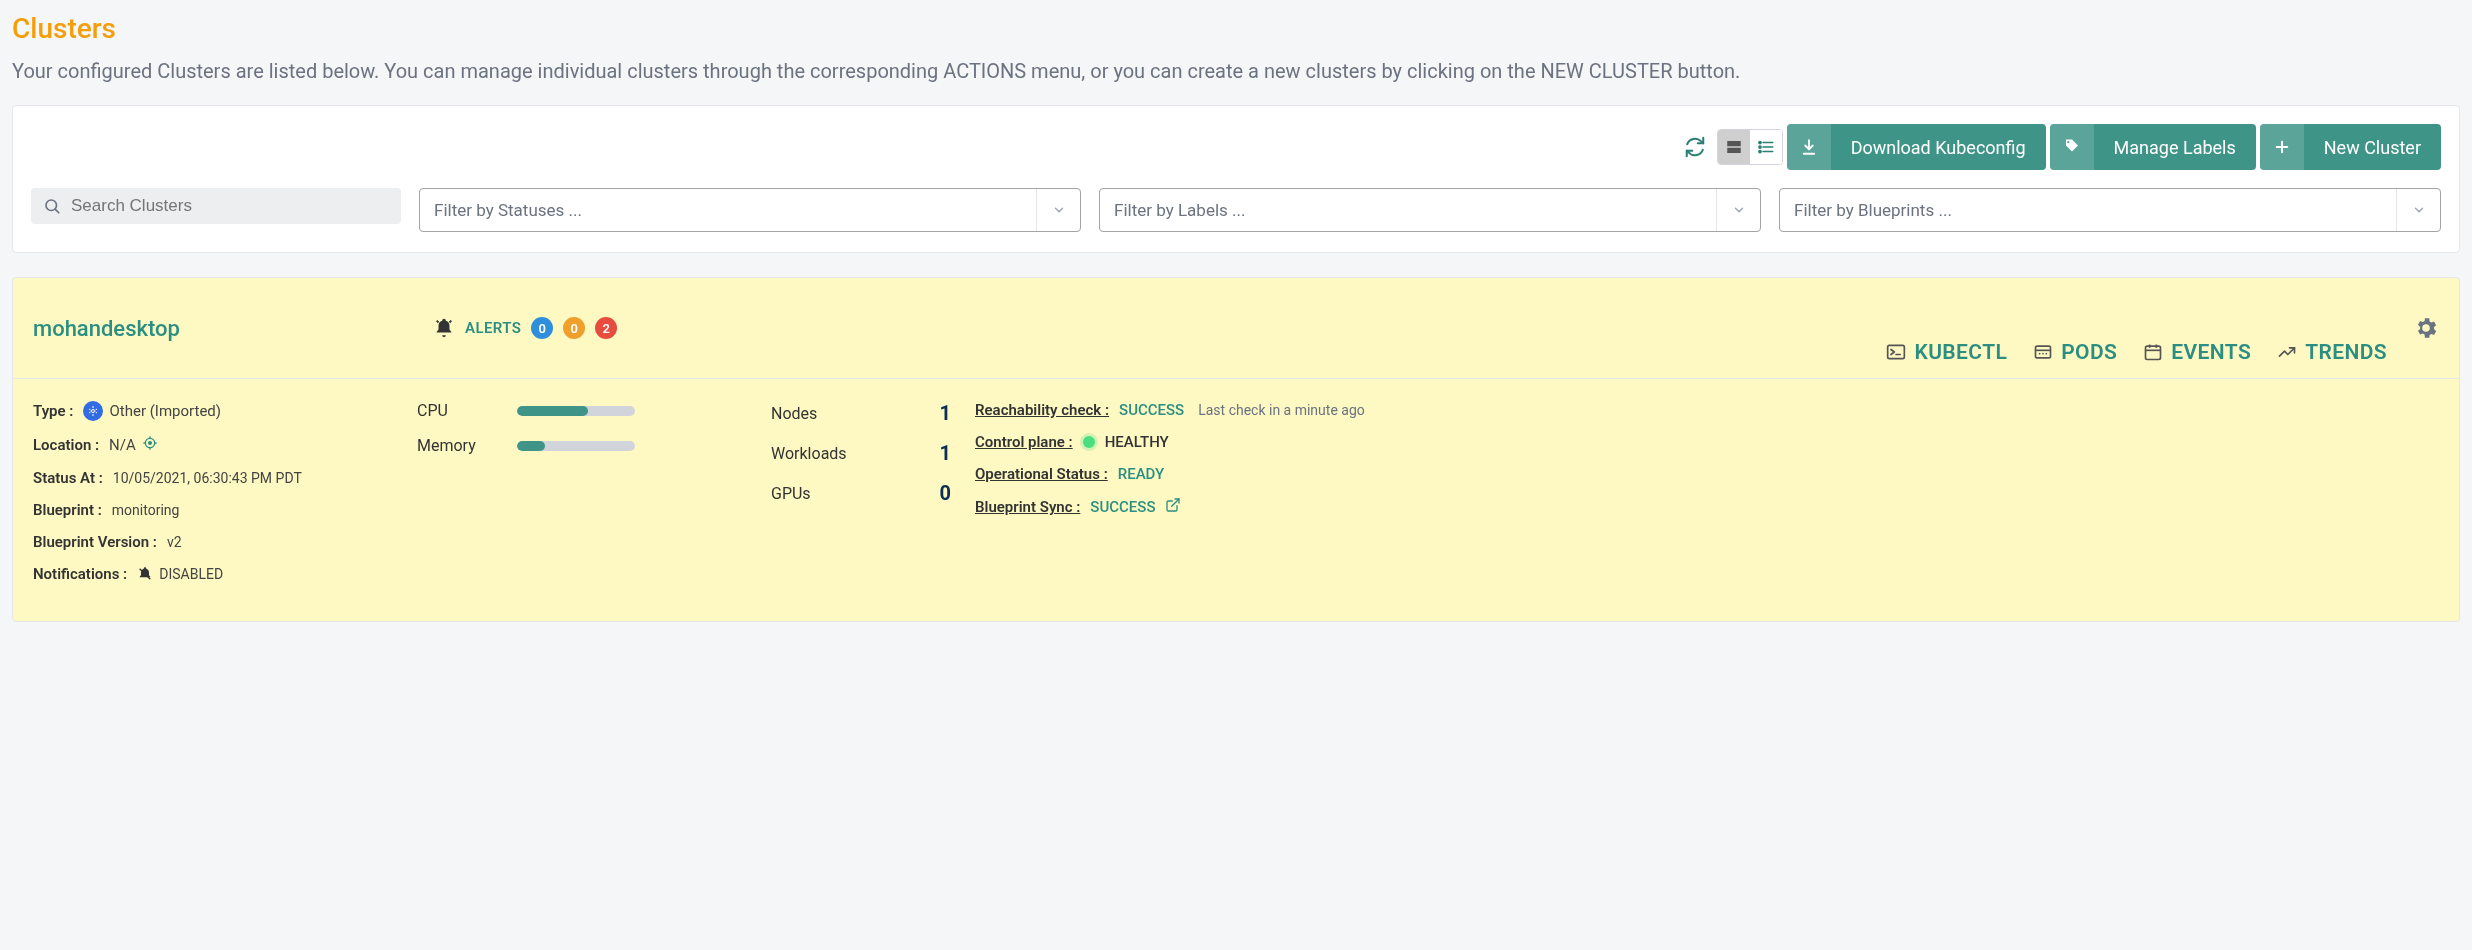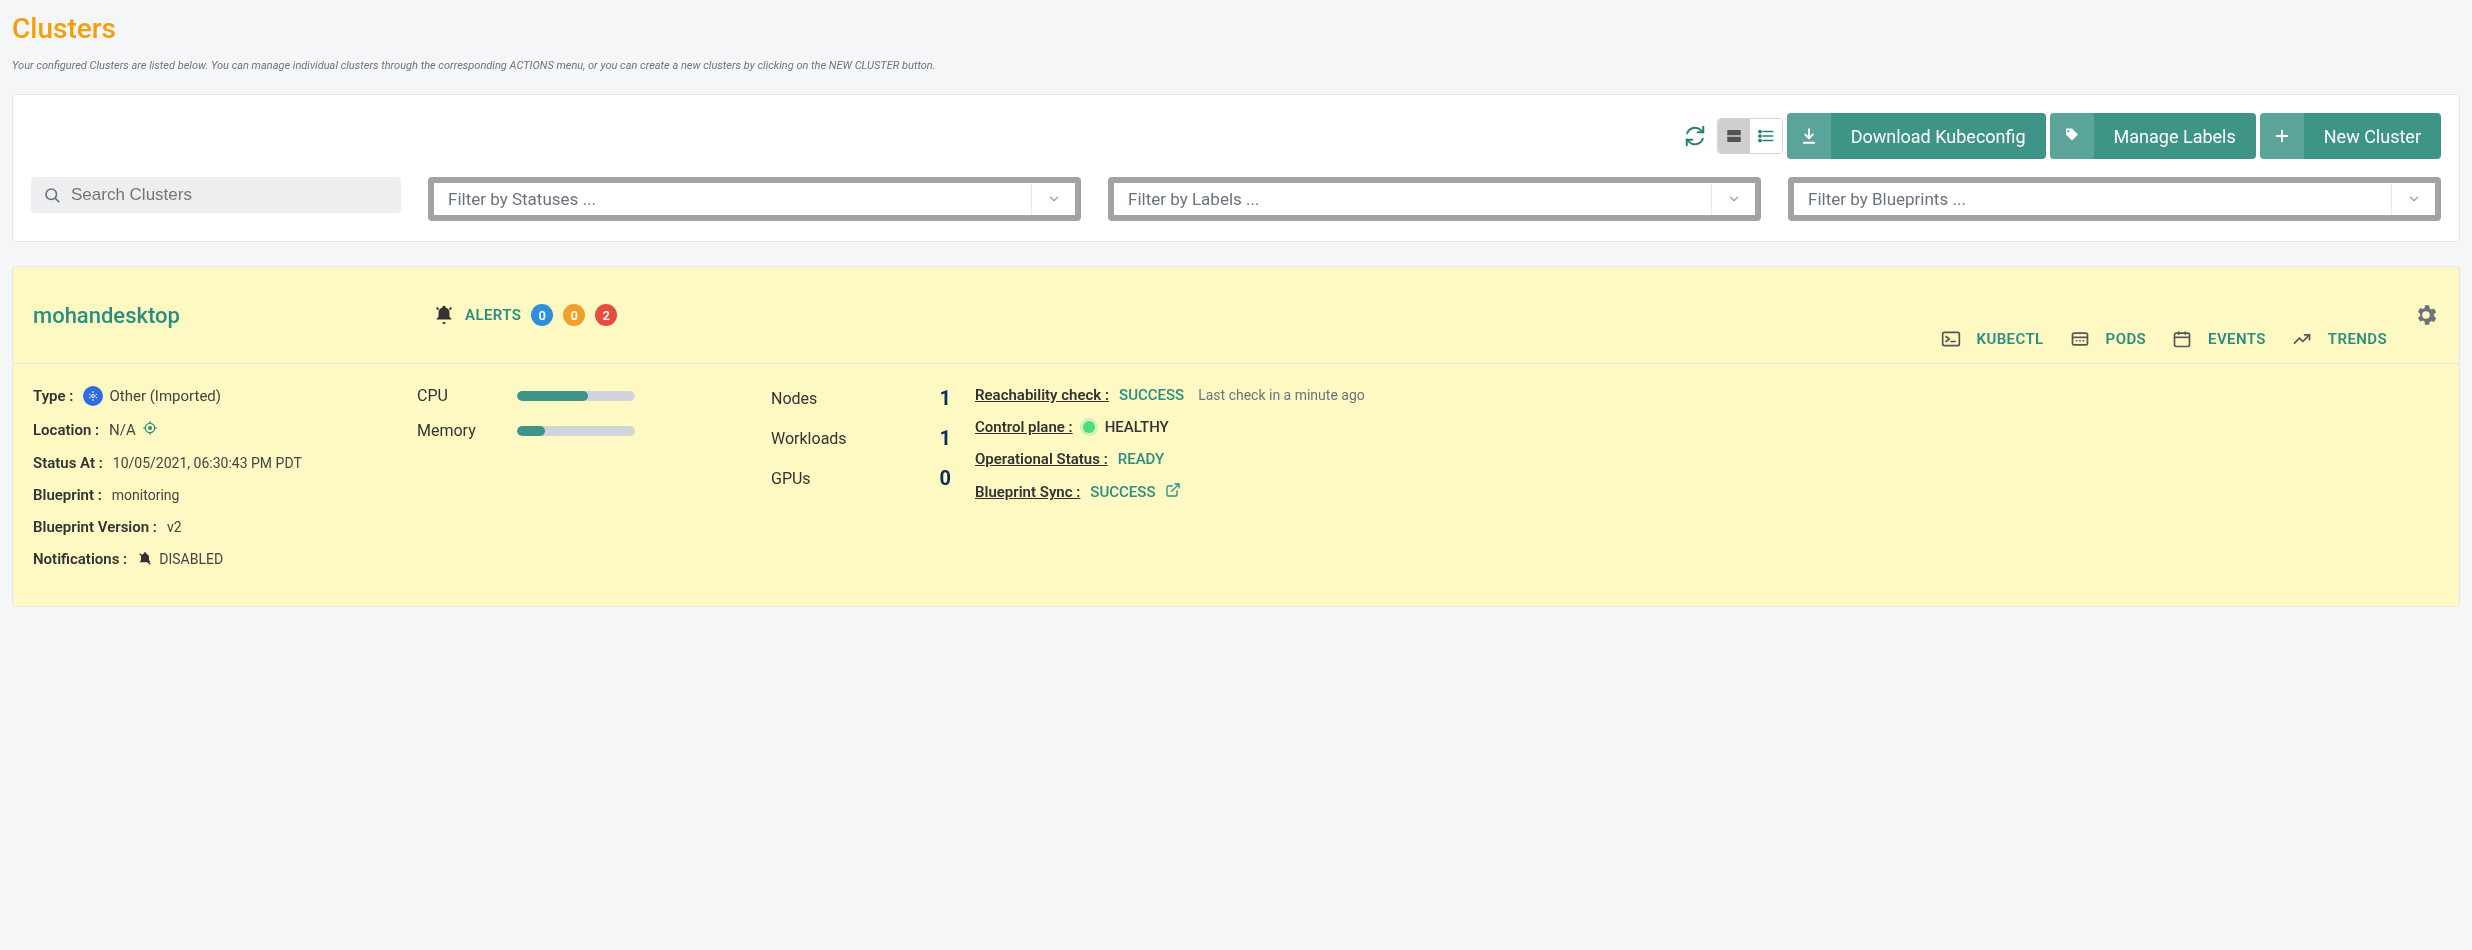--- a/index.html
+++ b/index.html
@@ -9,23 +9,22 @@
     color: #333;
     padding: 12px;
   }
   .page-title {
     font-size: 28px;
     font-weight: 500;
     color: #f59e0b;
     margin-bottom: 14px;
   }
   .page-subtitle {
-    font-size: 11px;
+    font-size: 20px;
     color: #6b7280;
-    font-style: italic;
     margin-bottom: 22px;
   }
   .toolbar-card {
     background: #fff;
     border: 1px solid #e5e7eb;
     border-radius: 4px;
     padding: 18px 18px 20px 18px;
     margin-bottom: 24px;
   }
   .toolbar-row {
@@ -104,27 +103,26 @@
     border: none;
     background: transparent;
     outline: none;
     font-size: 17px;
     color: #333;
     width: 100%;
   }
   .select-box {
     flex: 1;
     height: 44px;
-    border: 6px solid #a3a3a3;
+    border: 1px solid #a3a3a3;
     border-radius: 4px;
     display: flex;
     align-items: center;
     cursor: pointer;
     background: #fff;
-    margin-left: 9px;
   }
   .select-box .sb-label {
     flex: 1;
     padding: 0 14px;
     color: #6b7280;
     font-size: 17px;
   }
   .select-box .sb-chevron {
     width: 44px;
     height: 100%;
@@ -181,24 +179,24 @@
   .badge.red { background: #e74c3c; }
   .header-links {
     margin-left: auto;
     display: flex;
     align-items: center;
     gap: 26px;
   }
   .header-link {
     display: inline-flex;
     align-items: center;
-    gap: 16px;
+    gap: 8px;
     color: #2a8f82;
     font-weight: 600;
-    font-size: 15px;
+    font-size: 21px;
     letter-spacing: 0.4px;
     cursor: pointer;
     margin-top: 48px;
   }
   .header-link svg { color: #555; }
   .gear-btn {
     color: #6b7280;
     cursor: pointer;
     width: 26px;
     height: 26px;

